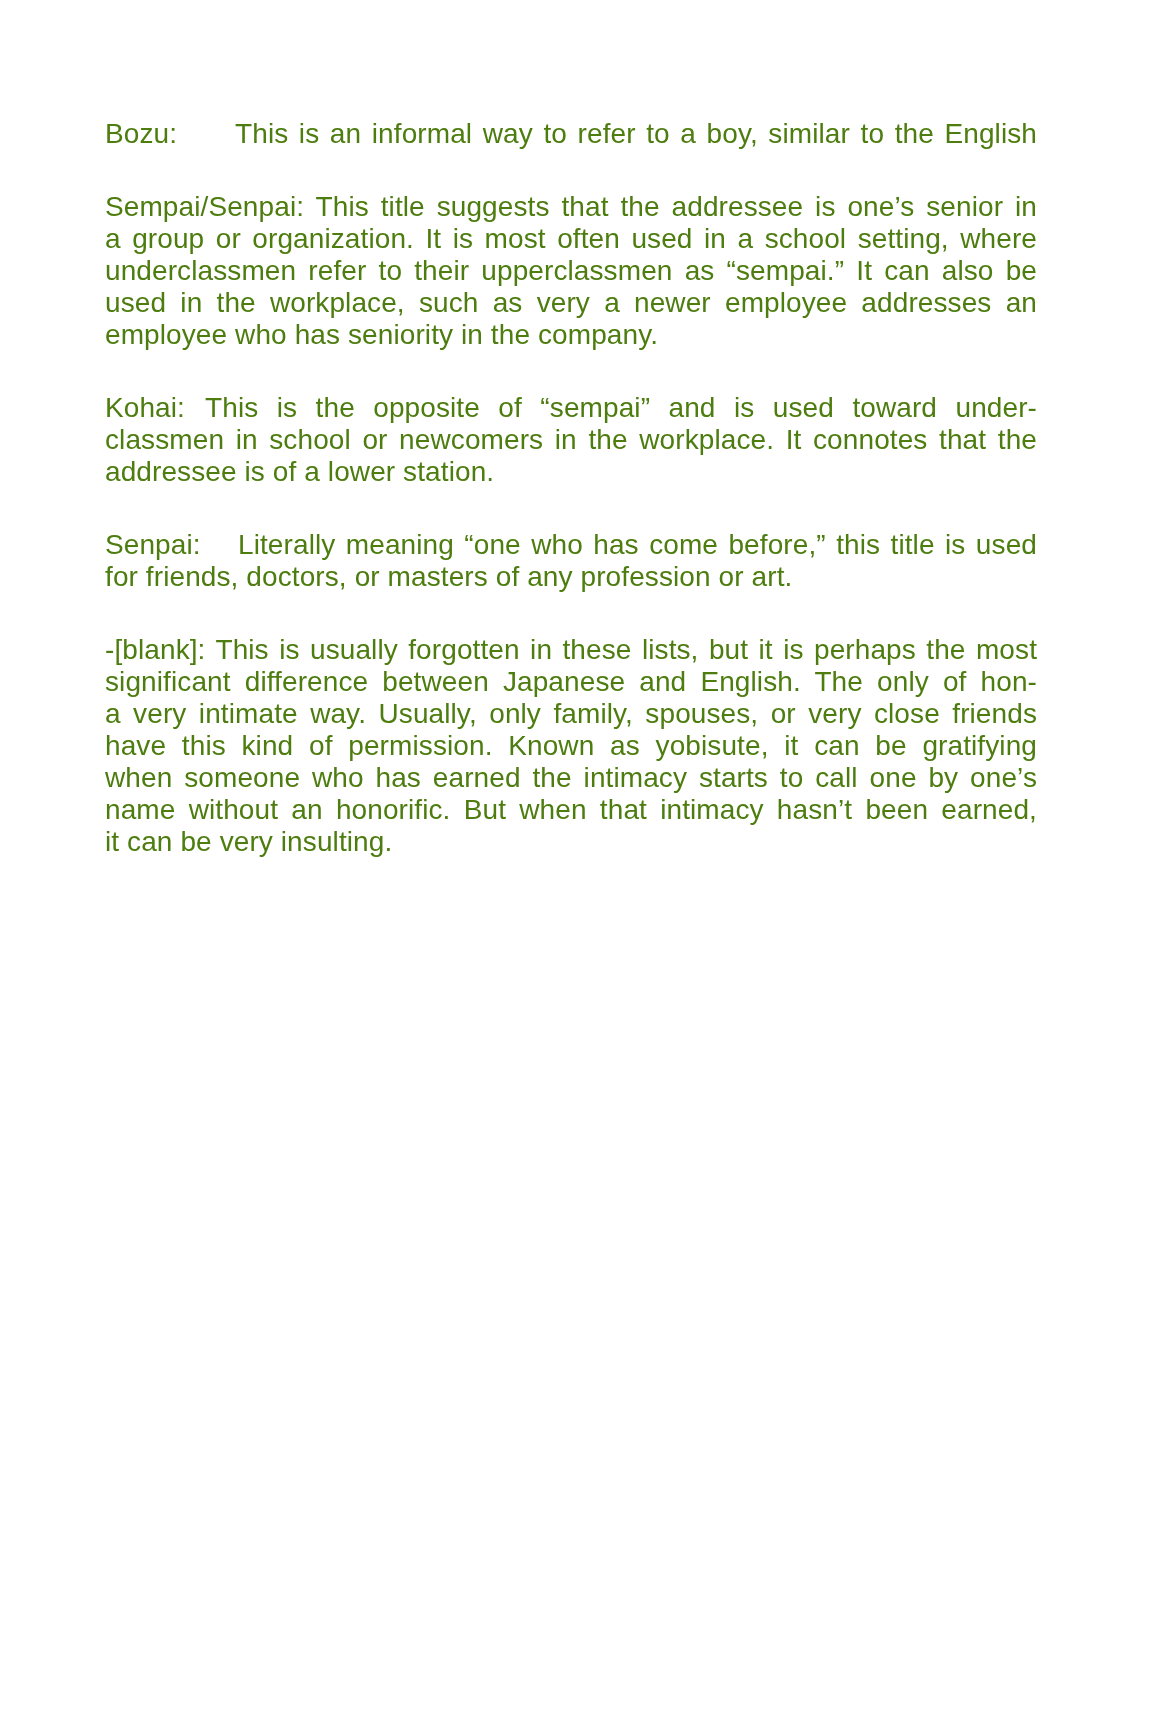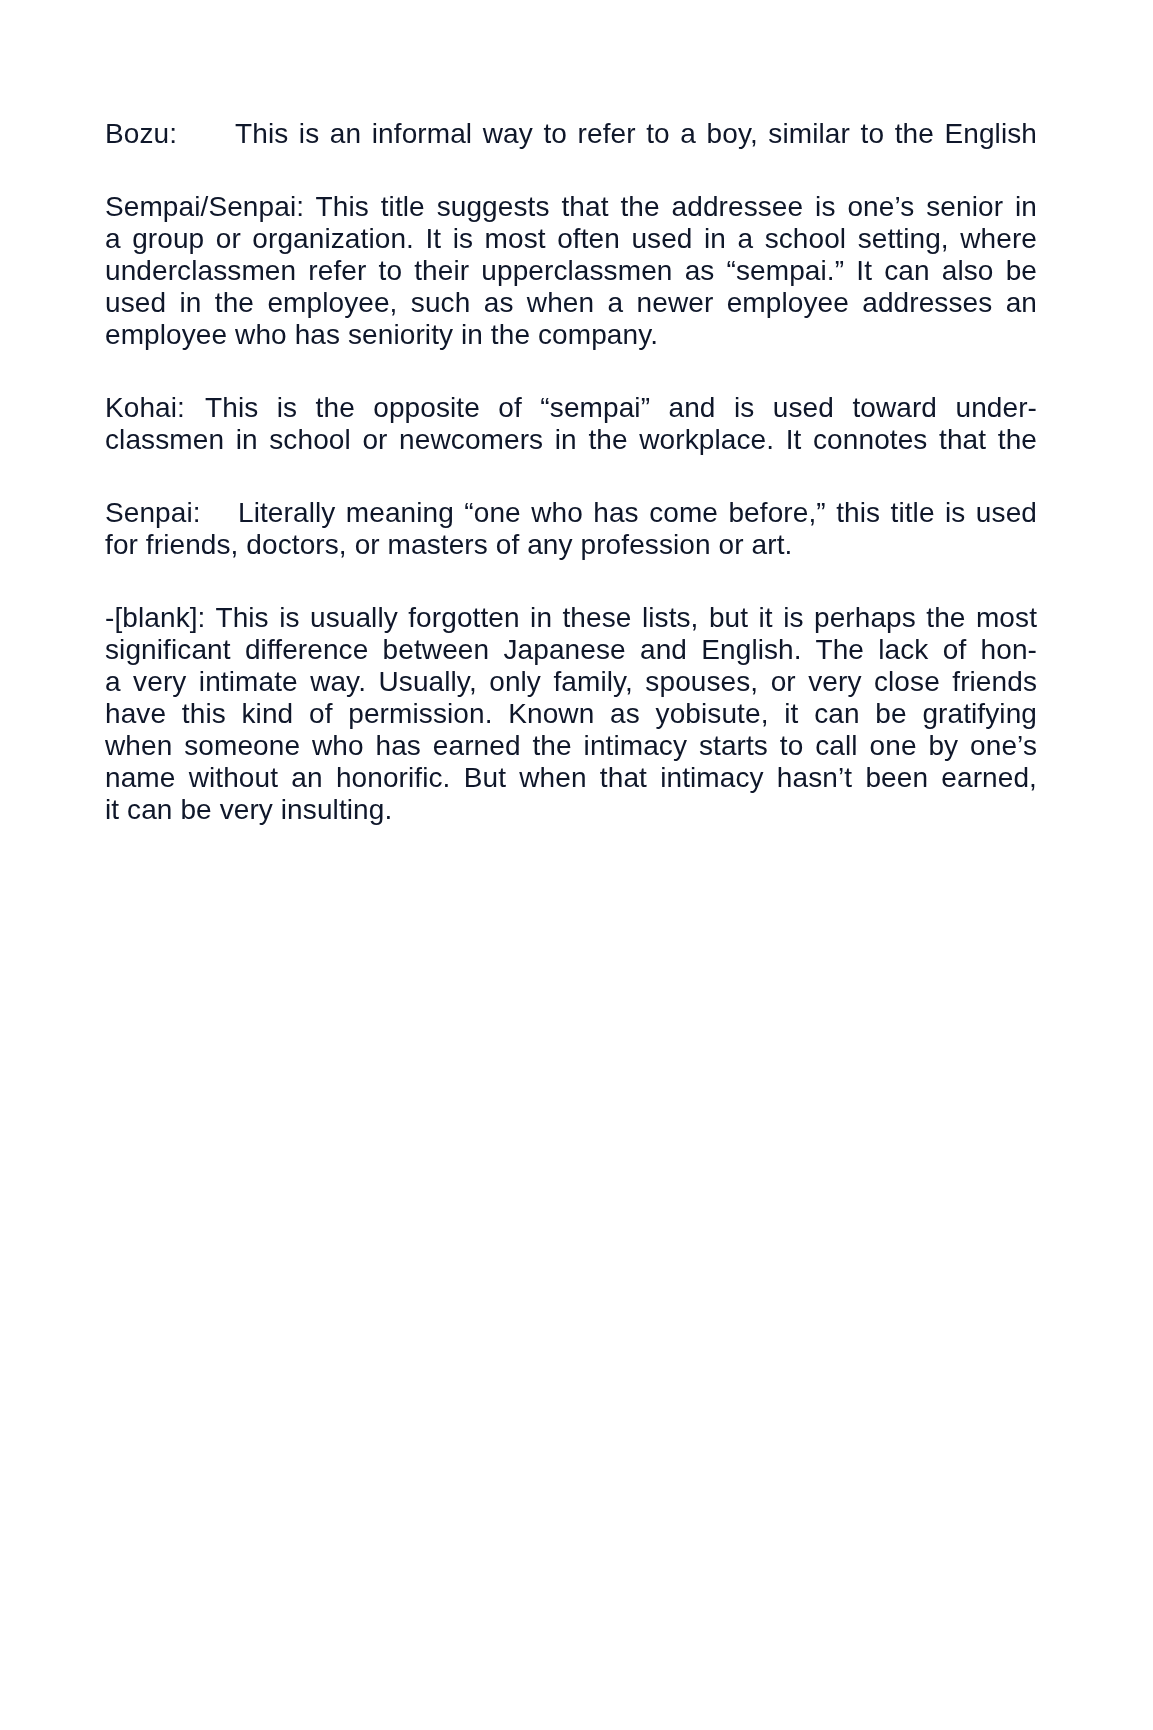--- a/index.html
+++ b/index.html
@@ -10,21 +10,21 @@
   body {
     width: 1153px;
     height: 1730px;
     font-family: "Liberation Sans", sans-serif;
     -webkit-font-smoothing: antialiased;
   }
   .page {
     box-sizing: content-box;
     padding: 118px 0 0 105px;
     width: 932px;
-    color: #0f172a;
+    color: #4d7c0f;
     font-size: 28px;
     line-height: 32px;
     letter-spacing: 0.1px;
   }
   .para {
     margin: 0 0 41px 0;
   }
   .line {
     text-align: justify;
     text-align-last: justify;
@@ -48,37 +48,38 @@
 <div class="page">
 
   <div class="para">
     <div class="line"><span class="label tab tab-bozu">Bozu:</span><span class="rest">This is an informal way to refer to a boy, similar to the English</span></div>
   </div>
 
   <div class="para">
     <div class="line"><span class="label">Sempai/Senpai:</span> <span class="rest">This title suggests that the addressee is one’s senior in</span></div>
     <div class="line">a group or organization. It is most often used in a school setting, where</div>
     <div class="line">underclassmen refer to their upperclassmen as “sempai.” It can also be</div>
-    <div class="line">used in the employee, such as when a newer employee addresses an</div>
+    <div class="line">used in the workplace, such as very a newer employee addresses an</div>
     <div class="line last">employee who has seniority in the company.</div>
   </div>
 
   <div class="para">
     <div class="line"><span class="label tab tab-kohai">Kohai:</span><span class="rest">This is the opposite of “sempai” and is used toward under-</span></div>
     <div class="line">classmen in school or newcomers in the workplace. It connotes that the</div>
+    <div class="line last">addressee is of a lower station.</div>
   </div>
 
   <div class="para">
     <div class="line"><span class="label tab tab-sensei">Senpai:</span><span class="rest">Literally meaning “one who has come before,” this title is used</span></div>
     <div class="line last">for friends, doctors, or masters of any profession or art.</div>
   </div>
 
   <div class="para">
     <div class="line"><span class="label">-[blank]:</span> <span class="rest">This is usually forgotten in these lists, but it is perhaps the most</span></div>
-    <div class="line">significant difference between Japanese and English. The lack of hon-</div>
+    <div class="line">significant difference between Japanese and English. The only of hon-</div>
     <div class="line">a very intimate way. Usually, only family, spouses, or very close friends</div>
     <div class="line">have this kind of permission. Known as yobisute, it can be gratifying</div>
     <div class="line">when someone who has earned the intimacy starts to call one by one’s</div>
     <div class="line">name without an honorific. But when that intimacy hasn’t been earned,</div>
     <div class="line last">it can be very insulting.</div>
   </div>
 
 </div>
 
 </body></html>

